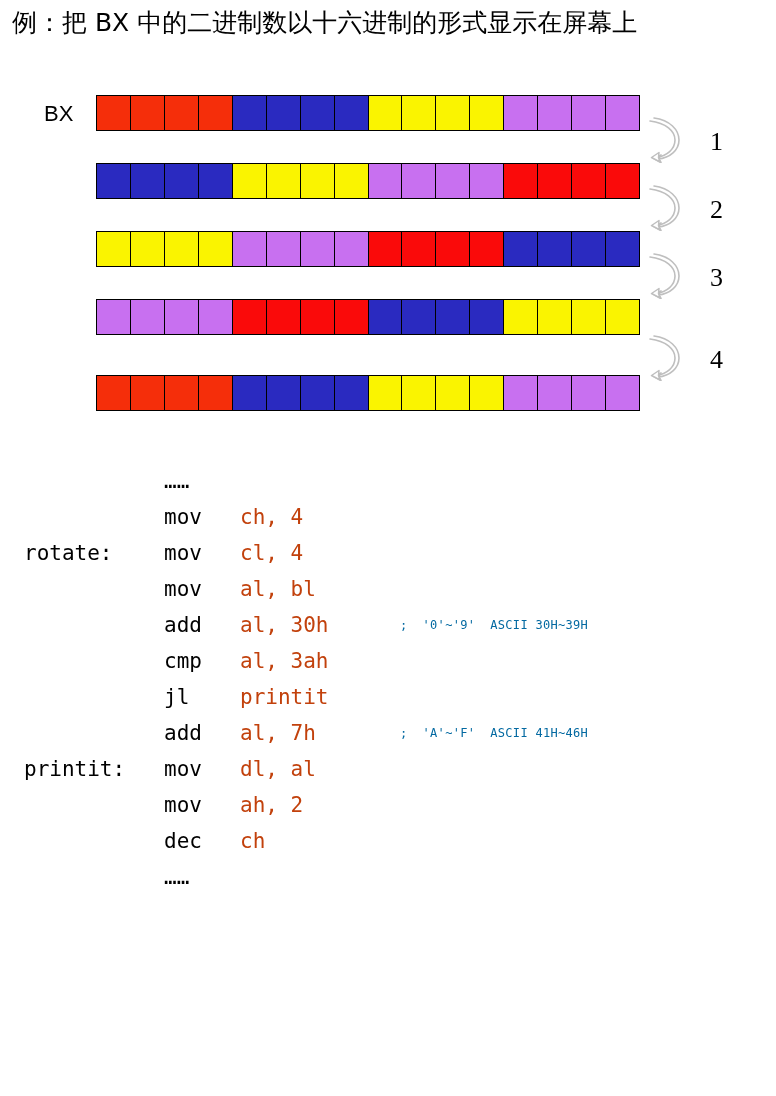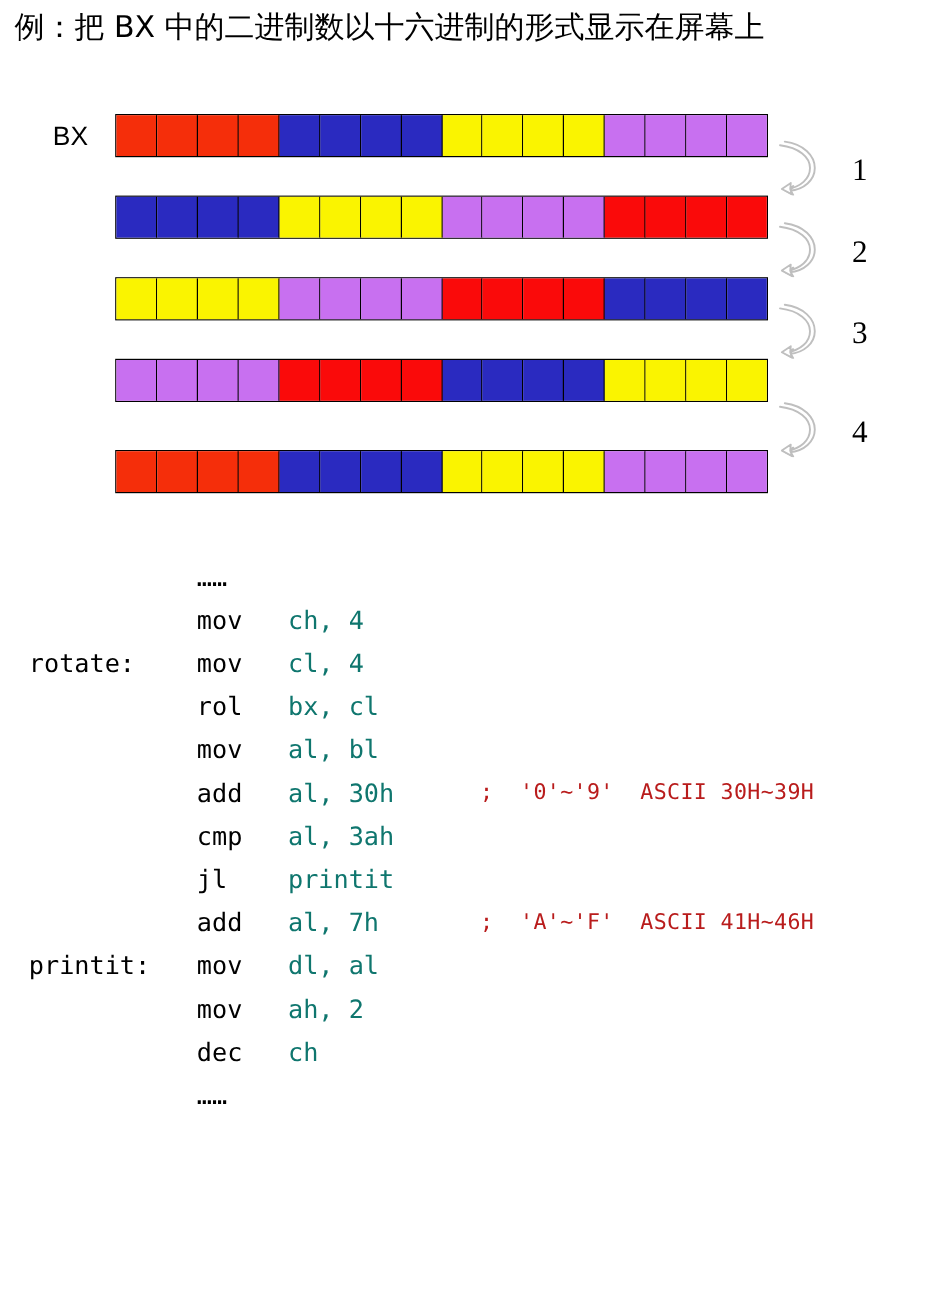--- a/index.html
+++ b/index.html
@@ -102,29 +102,29 @@
   .c-mnem {
     position: absolute;
     left: 164px;
     top: 0;
     color: #000000;
   }
   .c-ops {
     position: absolute;
     left: 240px;
     top: 0;
-    color: #0f766e;
+    color: #c2410c;
   }
   .c-comment {
     position: absolute;
     left: 400px;
     top: 0;
-    font-size: 18px;
+    font-size: 12px;
     line-height: 36px;
-    color: #b91c1c;
+    color: #0369a1;
     letter-spacing: 0.3px;
   }
   .c-dots {
     position: absolute;
     left: 164px;
     top: 0;
     color: #000000;
     font-size: 21px;
   }
 </style>
@@ -256,21 +256,20 @@
         <path d="M11 37.5 L 3.5 42.5 L 12 47 L 10.5 42.5 Z" fill="#FFFFFF" stroke="#BFBFBF" stroke-width="1.5" stroke-linejoin="round"></path>
       </svg>
     </div>
     <div class="step-num" style="left: 710px; top: 262px;">4</div>
   </div>
 
 <div id="code">
     <div class="code-line"><span class="c-dots">……</span></div>
     <div class="code-line"><span class="c-mnem">mov</span><span class="c-ops">ch, 4</span></div>
     <div class="code-line"><span class="c-label">rotate:</span><span class="c-mnem">mov</span><span class="c-ops">cl, 4</span></div>
-    <div class="code-line"><span class="c-mnem">rol</span><span class="c-ops">bx, cl</span></div>
     <div class="code-line"><span class="c-mnem">mov</span><span class="c-ops">al, bl</span></div>
     <div class="code-line"><span class="c-mnem">add</span><span class="c-ops">al, 30h</span><span class="c-comment">;  '0'~'9'  ASCII 30H~39H</span></div>
     <div class="code-line"><span class="c-mnem">cmp</span><span class="c-ops">al, 3ah</span></div>
     <div class="code-line"><span class="c-mnem">jl</span><span class="c-ops">printit</span></div>
     <div class="code-line"><span class="c-mnem">add</span><span class="c-ops">al, 7h</span><span class="c-comment">;  'A'~'F'  ASCII 41H~46H</span></div>
     <div class="code-line"><span class="c-label">printit:</span><span class="c-mnem">mov</span><span class="c-ops">dl, al</span></div>
     <div class="code-line"><span class="c-mnem">mov</span><span class="c-ops">ah, 2</span></div>
     <div class="code-line"><span class="c-mnem">dec</span><span class="c-ops">ch</span></div>
     <div class="code-line"><span class="c-dots">……</span></div>
   </div>

